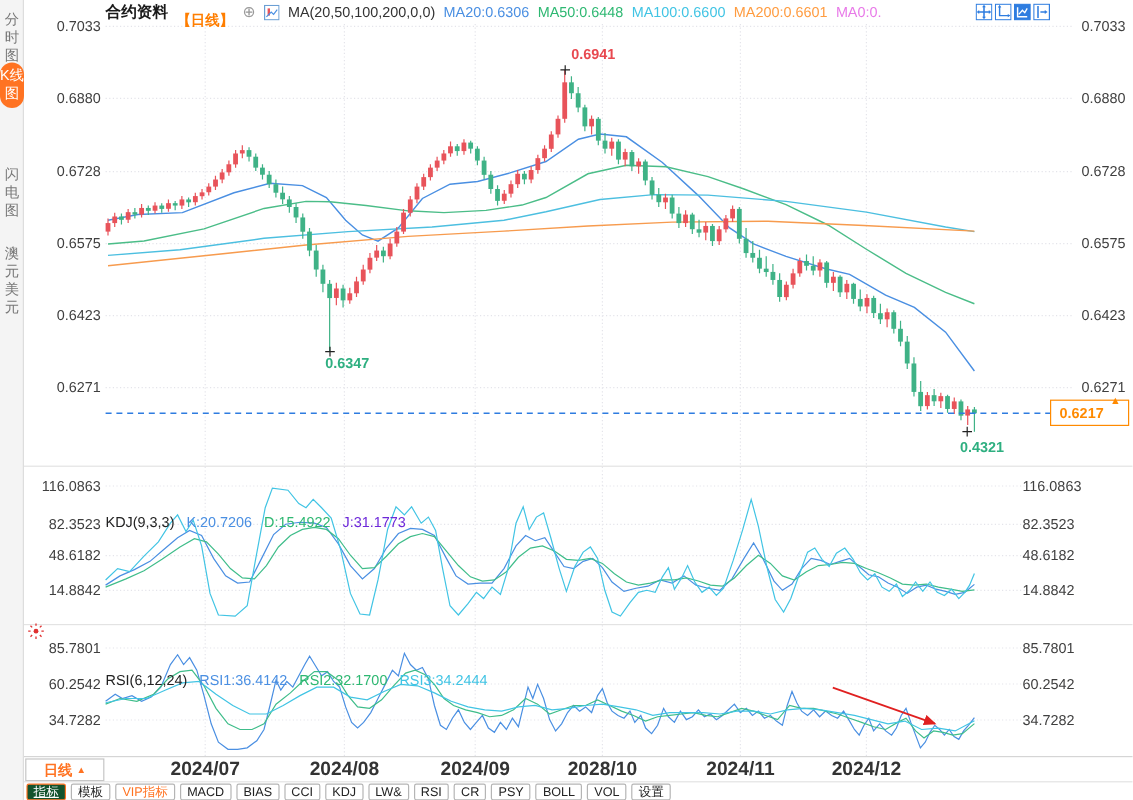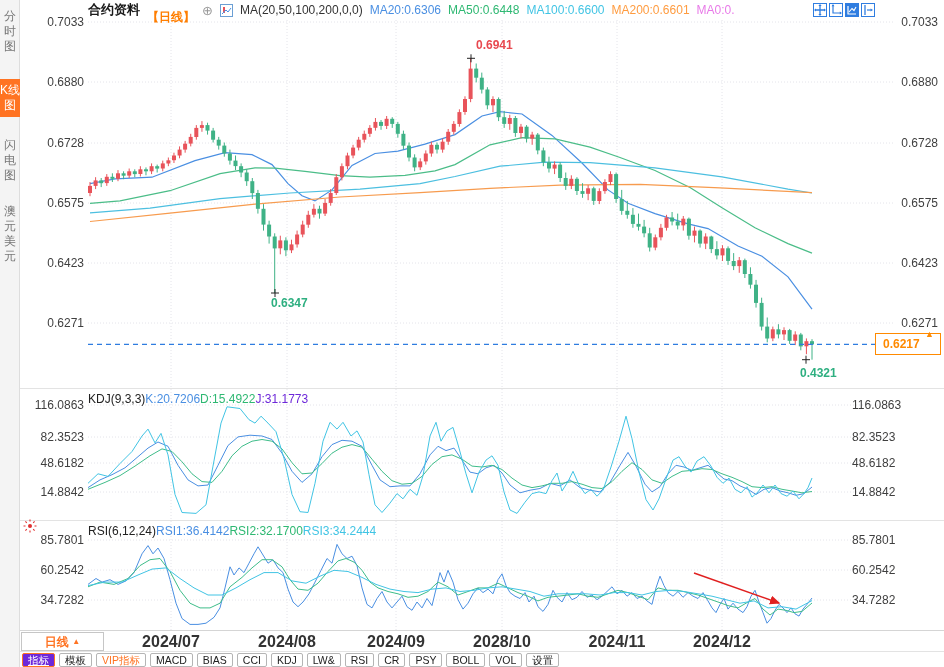--- a/index.html
+++ b/index.html
@@ -23,32 +23,32 @@
   .ax-lcol{left:24px;width:60px;text-align:right;}
   .ax-rcol{left:848px;width:92px;text-align:right;padding-right:2px;}
   .ax-rleft{left:852px;text-align:left;}
   
   .ann{position:absolute;font-size:12px;font-weight:700;z-index:3;}
   .ann-red{color:#e8484f;}
   .ann-grn{color:#2eaf80;}
   #cur-price-box{position:absolute;left:875px;top:333px;width:66px;height:22px;border:1px solid #ff8a00;background:#fff;color:#ff8a00;font-size:12px;font-weight:700;line-height:20px;padding-left:7px;z-index:3;}
   #cur-price-marker{position:absolute;right:6px;top:-10px;color:#ff8a00;font-size:9px;}
   
-  .pane-hdr{position:absolute;left:88px;display:flex;font-size:12px;z-index:3;white-space:nowrap;}
+  .pane-hdr{position:absolute;left:88px;display:flex;gap:10px;font-size:12px;z-index:3;white-space:nowrap;margin-top:36px;}
   .pane-hdr .t{color:#222;}
   
   .sep{position:absolute;left:20px;width:924px;height:0;border-top:1px solid #e3e3e3;z-index:2;}
   
-  #period-box{position:absolute;left:21px;top:632px;width:83px;height:19px;border:1px solid #c6c6c6;background:#fff;color:#ff7322;font-weight:700;font-size:12px;line-height:17px;text-align:center;z-index:4;cursor:pointer;}
+  #period-box{position:absolute;left:21px;top:632px;width:66px;height:19px;border:1px solid #c6c6c6;background:#fff;color:#ff7322;font-weight:700;font-size:12px;line-height:17px;text-align:center;z-index:4;cursor:pointer;}
   #period-box .arr{font-size:8px;vertical-align:2px;}
   .month{position:absolute;top:633px;width:64px;text-align:center;font-size:16px;font-weight:700;color:#333;z-index:3;}
   
   #toolbar{position:absolute;left:22px;top:653px;display:flex;gap:4px;z-index:4;}
   .tb-btn{height:14px;line-height:12px;font-size:10.5px;color:#222;background:#fff;border:1px solid #b5b5b5;border-radius:2px;padding:0 5px;cursor:pointer;white-space:nowrap;}
-  .tb-btn.active{background:#6d28d9;border-color:#ff7322;color:#fff;text-decoration:underline;}
+  .tb-btn.active{background:#14532d;border-color:#ff7322;color:#fff;text-decoration:underline;}
   .tb-btn.vip{color:#ff7322;}
   #rsi-sun{position:absolute;left:22px;top:518px;z-index:3;cursor:pointer;}
 </style>
 </head>
 <body>
 
 <div id="app">
 
   <svg id="chart-svg" width="944" height="667">
       <defs>
@@ -366,21 +366,21 @@
       <g clip-path="url(#clipR)">
         <polyline points="88,584.4 96,578.5 102,582.1 110,579.7 118,584.4 126,580.9 134,572.6 142,553.8 148,545.6 153,553.8 158,548.0 164,558.5 170,579.7 176,603.2 182,618.5 190,624.4 198,624.4 206,623.2 214,617.3 220,607.9 225,587.9 230,566.8 234,575.0 239,567.9 244,572.6 249,563.2 254,553.8 258,546.8 263,555.0 268,563.2 273,559.7 278,567.9 283,572.6 288,589.1 293,602.0 298,606.7 303,602.0 309,593.8 315,582.1 321,570.3 327,558.5 332,563.2 337,544.4 342,553.8 347,558.5 352,556.2 357,565.6 362,587.9 367,604.4 372,607.9 377,598.5 382,591.5 387,602.0 392,607.9 397,602.0 402,596.2 407,606.7 412,610.3 417,602.0 422,607.9 427,598.5 432,605.6 436,589.1 440,572.6 444,582.1 448,570.3 453,582.1 458,599.7 463,609.1 468,603.2 473,593.8 478,587.9 483,592.6 488,589.1 493,593.8 498,579.7 502,573.8 506,585.6 510,592.6 515,596.2 520,598.5 525,592.6 529,602.0 534,596.2 538,606.7 543,611.4 548,604.4 553,590.3 557,597.3 562,602.0 567,592.6 572,599.7 577,597.3 582,591.5 587,597.3 592,595.0 597,599.7 602,596.2 607,591.5 612,586.8 617,593.8 622,590.3 627,596.2 632,592.6 637,598.5 642,596.2 647,600.9 652,604.4 656,587.9 660,576.2 664,585.6 668,592.6 673,596.2 678,591.5 683,597.3 688,592.6 693,596.2 698,598.5 703,592.6 708,600.9 712,607.9 716,612.6 720,604.4 724,598.5 728,609.1 733,603.2 738,609.1 743,612.6 747,606.7 751,596.2 755,590.3 759,602.0 763,612.6 767,623.2 771,618.5 775,610.3 779,604.4 783,607.9 787,612.6 791,607.9 795,613.8 799,616.1 803,609.1 807,604.4 812,598.0" fill="none" stroke="#4a8fe2" stroke-width="1"></polyline>
         <polyline points="88,586.8 100,582.1 114,584.4 128,578.5 140,565.6 150,559.7 160,558.5 170,571.5 180,590.3 190,603.2 200,607.9 210,607.9 220,603.2 230,586.8 242,577.4 252,567.9 262,559.7 272,559.7 282,566.8 290,579.7 298,589.1 308,590.3 318,583.2 328,571.5 338,560.9 346,558.5 354,562.1 362,570.3 370,582.1 378,587.9 388,591.5 398,593.8 408,597.3 418,596.2 428,591.5 438,582.1 448,586.8 458,595.0 468,591.5 478,587.9 488,587.9 498,583.2 508,587.9 518,592.6 528,596.2 538,600.9 548,597.3 558,596.2 568,595.0 578,593.8 588,596.2 598,597.3 608,593.8 618,590.3 628,592.6 638,596.2 648,599.7 658,587.9 668,590.3 678,590.3 688,592.6 698,595.0 708,598.5 718,602.0 728,605.6 738,607.9 748,602.0 755,598.5 763,609.1 770,615.0 778,609.1 786,610.3 794,612.6 802,611.4 812,603.0" fill="none" stroke="#3fbd8a" stroke-width="1"></polyline>
         <polyline points="88,585.6 105,582.1 122,582.1 138,575.0 152,569.1 166,567.9 180,578.5 194,587.9 208,595.0 222,595.0 236,587.9 250,579.7 264,572.6 278,572.6 292,580.9 306,583.2 320,576.2 334,570.3 348,571.5 362,577.4 376,584.4 390,589.1 404,591.5 418,592.6 432,589.1 446,587.9 460,591.5 474,590.3 488,587.9 502,586.8 516,589.1 530,591.5 544,596.2 558,593.8 572,593.8 586,593.8 600,595.0 614,592.6 628,592.6 642,595.0 656,591.5 670,590.3 684,591.5 698,593.8 712,596.2 726,599.7 740,603.2 754,600.9 768,607.9 782,606.7 796,609.1 812,600.6" fill="none" stroke="#41c4e4" stroke-width="1"></polyline>
         <line x1="694" y1="573" x2="779" y2="603" stroke="#e02020" stroke-width="1.5" marker-end="url(#arrh)"></line>
       </g>
     </svg>
 
   <div id="sidebar">
     <div class="side-tab" style="top:5px;">分时图</div>
-    <div class="side-tab active" style="top:79px;">K线图</div>
+    <div class="side-tab active" style="top:52px;border-radius:10px;">K线图</div>
     <div class="side-tab" style="top:134px;">闪电图</div>
     <div class="side-tab" style="top:200px;">澳元美元</div>
   </div>
 
   <div id="hdr">
     <span class="hdr-title">合约资料</span>
     <span class="hdr-period">【日线】</span>
     <span class="hdr-add">⊕</span>
     <svg width="13" height="13" viewBox="0 0 13 13">
       <rect x="0.5" y="0.5" width="12" height="12" fill="#fff" stroke="#6b9fd4"></rect>

